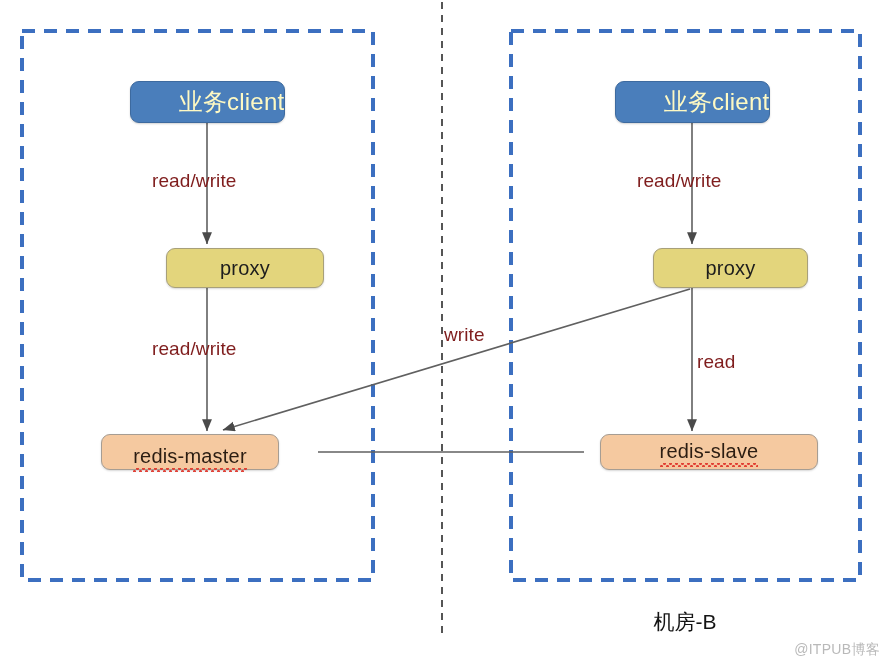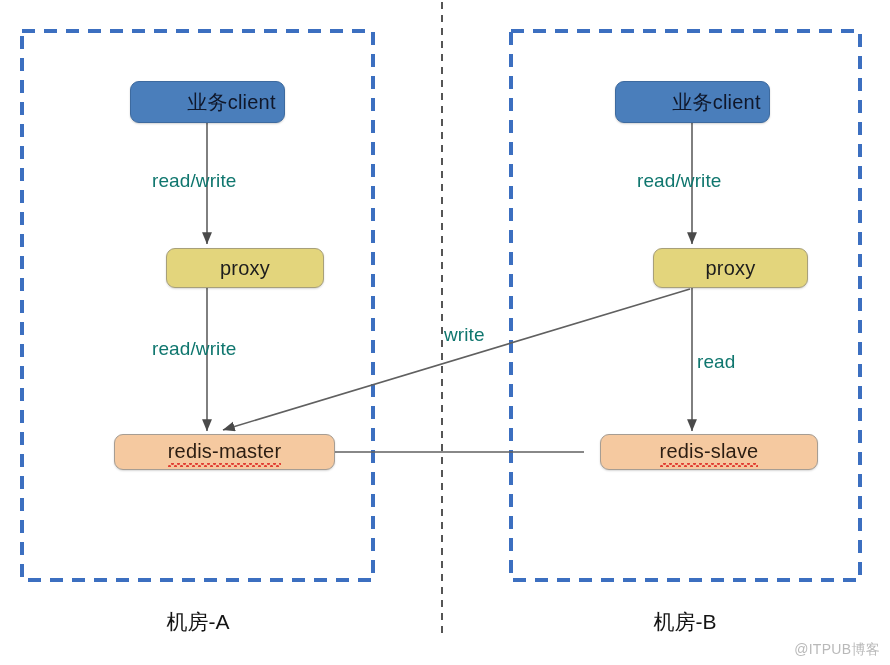--- a/index.html
+++ b/index.html
@@ -32,22 +32,22 @@
     display: flex;
     align-items: center;
     justify-content: center;
     border-radius: 9px;
     letter-spacing: 0.2px;
     white-space: nowrap;
   }
   .node-client {
     background: #4a7ebb;
     border: 1px solid #3d6a9f;
-    color: #0f172a;
-    font-size: 20px;
+    color: #fef9c3;
+    font-size: 24px;
     box-shadow: 0 1px 2px rgba(0,0,0,0.18);
     padding-left: 48px;
   }
   .node-proxy {
     background: #e3d57c;
     border: 1px solid #a8a07a;
     color: #1d1d1d;
     font-size: 20px;
     box-shadow: 0 1px 2px rgba(0,0,0,0.16);
     margin-left: 38px;
@@ -76,21 +76,21 @@
       radial-gradient(circle at 4.5px 0.8px, #e03a2f 1.15px, rgba(224,58,47,0) 1.35px);
     background-size: 6px 4px;
     background-repeat: repeat-x;
     opacity: 0.95;
   }
 
   
   .edge-label {
     position: absolute;
     font-size: 19px;
-    color: #0f766e;
+    color: #7f1d1d;
     white-space: nowrap;
     letter-spacing: 0.1px;
   }
 
   
   .zone-caption {
     position: absolute;
     font-size: 21px;
     color: #141414;
     white-space: nowrap;
@@ -140,21 +140,21 @@
   </svg>
 
   <div class="node node-client" style="left:130px; top:81px; width:155px; height:42px;">
     <span>业务client</span>
   </div>
 
   <div class="node node-proxy" style="left:128px; top:248px; width:158px; height:40px;">
     <span>proxy</span>
   </div>
 
-  <div class="node node-redis" style="left:114px; top:434px; width:221px; height:36px;">
+  <div class="node node-redis" style="left:101px; top:434px; width:178px; height:36px;align-items:flex-end;">
     <span class="spell">redis-master</span>
   </div>
 
   <div class="node node-client" style="left:615px; top:81px; width:155px; height:42px;">
     <span>业务client</span>
   </div>
 
   <div class="node node-proxy" style="left:615px; top:248px; width:155px; height:40px;">
     <span>proxy</span>
   </div>
@@ -166,19 +166,18 @@
   <div class="edge-label" style="left:152px; top:170px;">read/write</div>
 
   <div class="edge-label" style="left:152px; top:338px;">read/write</div>
 
   <div class="edge-label" style="left:637px; top:170px;">read/write</div>
 
   <div class="edge-label" style="left:444px; top:324px;">write</div>
 
   <div class="edge-label" style="left:697px; top:351px;">read</div>
 
-  <div class="zone-caption" style="left:118px; top:608px; width:160px;">机房-A</div>
 
   <div class="zone-caption" style="left:605px; top:608px; width:160px;">机房-B</div>
 
   <div class="watermark">@ITPUB博客</div>
 
 </div>
 
 </body></html>

